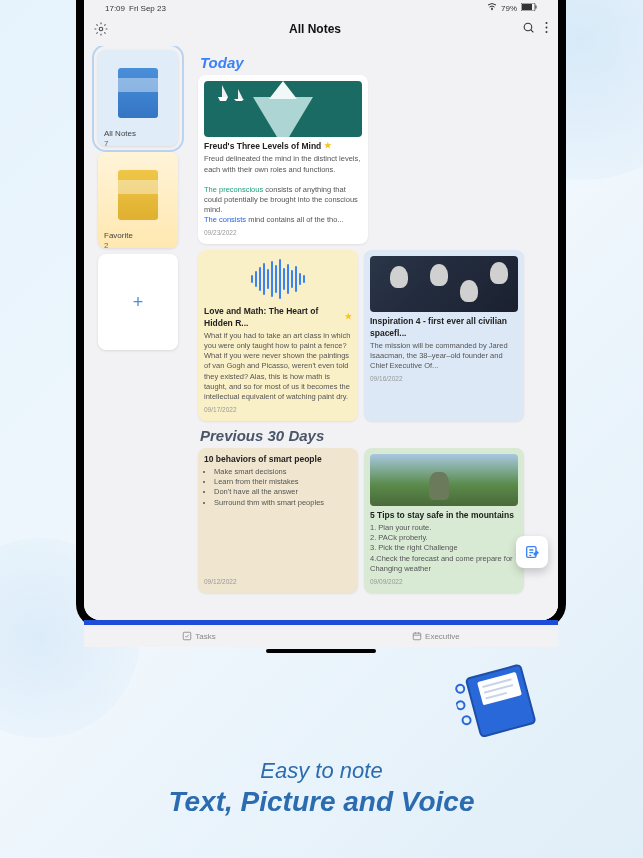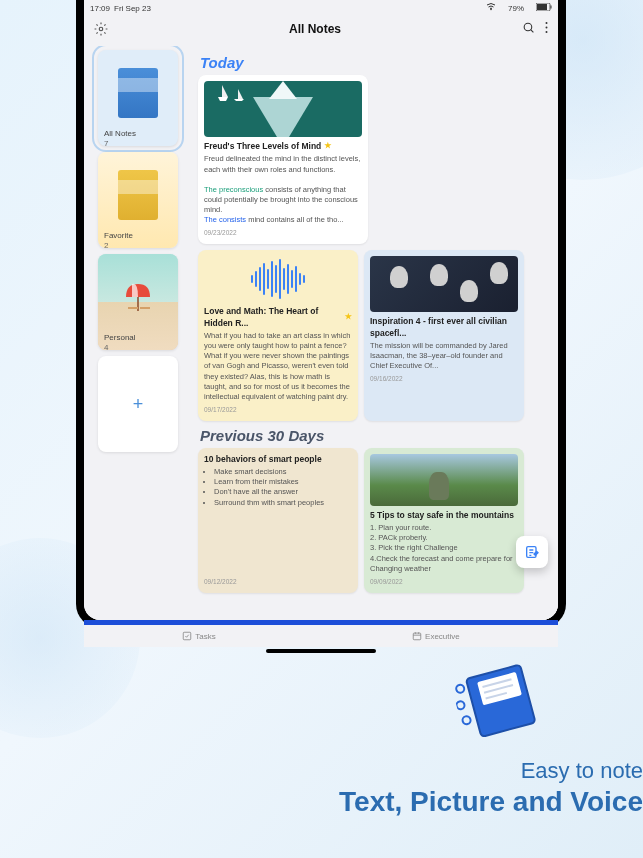--- a/index.html
+++ b/index.html
@@ -29,27 +29,27 @@
   background: #f2f2f5;
   border-radius: 0 0 16px 16px;
   overflow: hidden;
   display: flex;
   flex-direction: column;
 }
 .status-bar {
   display: flex;
   justify-content: space-between;
   align-items: center;
-  padding: 3px 6px;
+  padding: 3px 21px;
   font-size: 8px;
   color: #333;
   background: #f2f2f5;
 }
 .status-left { display: flex; gap: 4px; align-items: center; }
-.status-right { display: flex; gap: 12px; align-items: center; }
+.status-right { display: flex; gap: 4px; align-items: center; }
 .header {
   display: flex;
   align-items: center;
   justify-content: space-between;
   padding: 4px 10px 8px;
   background: #f2f2f5;
 }
 .gear { width: 14px; height: 14px; display: flex; align-items: center; justify-content: center; }
 .header-title { font-size: 12px; font-weight: 600; color: #111; }
 .header-right { display: flex; gap: 10px; align-items: center; }
@@ -139,21 +139,21 @@
   padding: 6px 0;
   background: #f2f2f5;
   border-top: 5px solid #1d4ed8;
   font-size: 8px;
   color: #888;
 }
 .bottom-item { display: flex; gap: 3px; align-items: center; }
 .home-indicator { width: 110px; height: 4px; background: #000; border-radius: 2px; margin: 2px auto 4px; }
 .fab { position: absolute; bottom: 60px; right: 18px; width: 32px; height: 32px; background: #fff; border-radius: 8px; display: flex; align-items: center; justify-content: center; box-shadow: 0 4px 10px rgba(0,0,0,0.2); color: #3b82f6; }
 .deco-book { position: absolute; bottom: 128px; right: 108px; width: 80px; height: 70px; transform: rotate(-15deg); }
-.caption { position: absolute; bottom: 40px; left: 0; right: 0; text-align: right; }
+.caption { position: absolute; bottom: 40px; left: 0; right: 0; text-align: center; font-style: italic; }
 .caption-sub { font-size: 22px; color: #2b6cb0; font-weight: 400; margin-bottom: 2px; }
 .caption-main { font-size: 28px; color: #2b6cb0; font-weight: 700; }
 </style>
 </head>
 <body>
 
 <div class="bg-circle-1"></div>
 <div class="bg-circle-2"></div>
 
 <div class="tablet">
@@ -220,35 +220,20 @@
         </div>
         <div class="folder-card folder-favorite">
           <div class="folder-icon">
               <div class="folder-book book-yellow">
                 <div class="book-band"></div>
               </div>
             </div>
           <div class="folder-label">Favorite</div>
           <div class="folder-count">2</div>
         </div>
-        <div class="folder-card folder-personal">
-          <div class="beach-scene">
-            <div class="beach-sky"></div>
-            <div class="beach-sand"></div>
-            <svg class="umbrella" width="40" height="40" viewBox="0 0 40 40">
-                <path d="M20 5 Q8 5 8 18 L32 18 Q32 5 20 5" fill="#e74c3c"></path>
-                <path d="M14 18 L14 5 Q20 3 20 18" fill="#fff" opacity="0.7"></path>
-                <line x1="20" y1="18" x2="20" y2="32" stroke="#8b4a2a" stroke-width="1.5"></line>
-                <rect x="10" y="28" width="10" height="2" fill="#d4a068"></rect>
-                <rect x="22" y="28" width="10" height="2" fill="#d4a068"></rect>
-              </svg>
-          </div>
-          <div class="folder-label">Personal</div>
-          <div class="folder-count">4</div>
-        </div>
         <div class="folder-card folder-add">+</div>
       </div>
 
       <div class="main">
         <div class="section-label today-label">Today</div>
         <div class="note-grid">
           <div class="note-card note-today">
             <div class="note-img">
               <div class="iceberg"></div>
               <div class="iceberg-top"></div>

